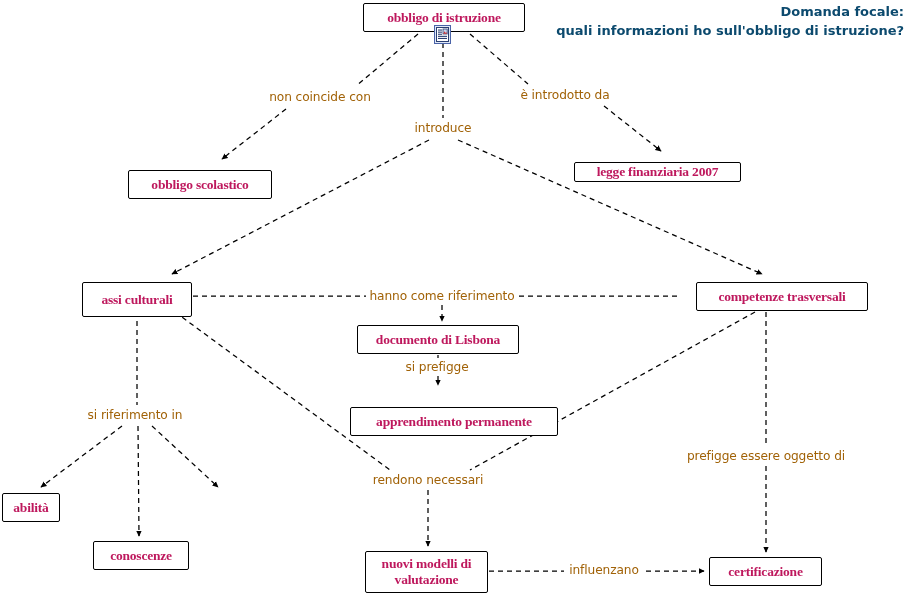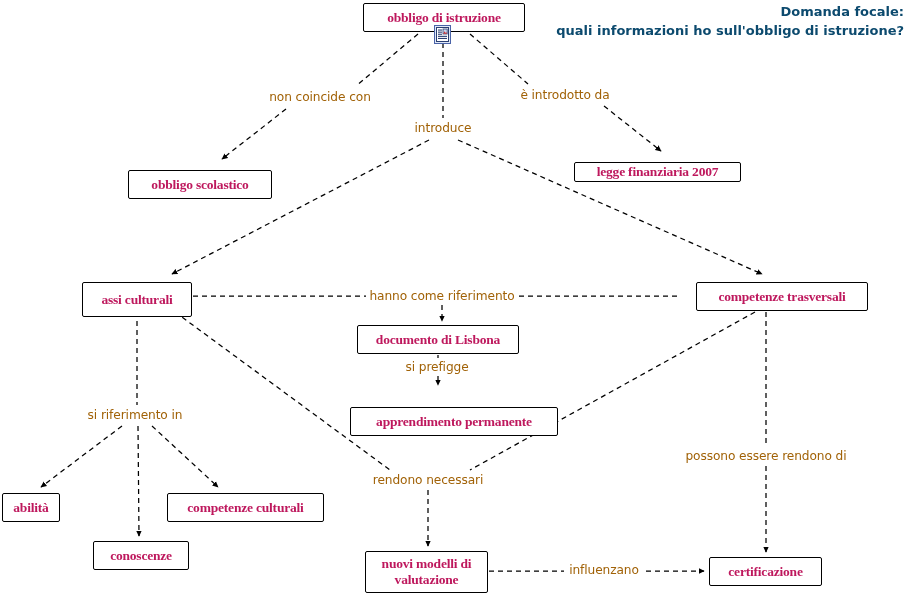--- a/index.html
+++ b/index.html
@@ -153,21 +153,20 @@
   <div class="node" style="left:82px; top:282px; width:110px; height:35px;">assi culturali</div>
 
   <div class="node" style="left:696px; top:282px; width:172px; height:29px;">competenze trasversali</div>
 
   <div class="node" style="left:357px; top:325px; width:162px; height:29px;">documento di Lisbona</div>
 
   <div class="node" style="left:334px; top:407px; width:208px; height:29px;margin-left:16px;">apprendimento permanente</div>
 
   <div class="node" style="left:2px; top:493px; width:58px; height:29px;text-align:center;">abilità</div>
 
-  <div class="node" style="left:167px; top:493px; width:157px; height:29px;">competenze culturali</div>
 
   <div class="node" style="left:93px; top:541px; width:96px; height:29px;">conoscenze</div>
 
   <div class="node" style="left:365px; top:551px; width:123px; height:42px;">nuovi modelli di
 valutazione</div>
 
   <div class="node" style="left:709px; top:557px; width:113px; height:29px;">certificazione</div>
 
   <div class="edge-label" style="left:320px; top:97px;">non coincide con</div>
 
@@ -176,20 +175,20 @@
   <div class="edge-label" style="left:565px; top:95px;">è introdotto da</div>
 
   <div class="edge-label" style="left:442px; top:296px;">hanno come riferimento</div>
 
   <div class="edge-label" style="left:437px; top:367px;">si prefigge</div>
 
   <div class="edge-label" style="left:135px; top:415px;">si riferimento in</div>
 
   <div class="edge-label" style="left:428px; top:480px;">rendono necessari</div>
 
-  <div class="edge-label" style="left:766px; top:456px;">possono essere rendono di</div>
+  <div class="edge-label" style="left:766px; top:456px;">prefigge essere oggetto di</div>
 
   <div class="edge-label" style="left:604px; top:570px;">influenzano</div>
 
   <div id="focal-question">Domanda focale:
 quali informazioni ho sull'obbligo di istruzione?</div>
 
 </div>
 
 </body></html>

